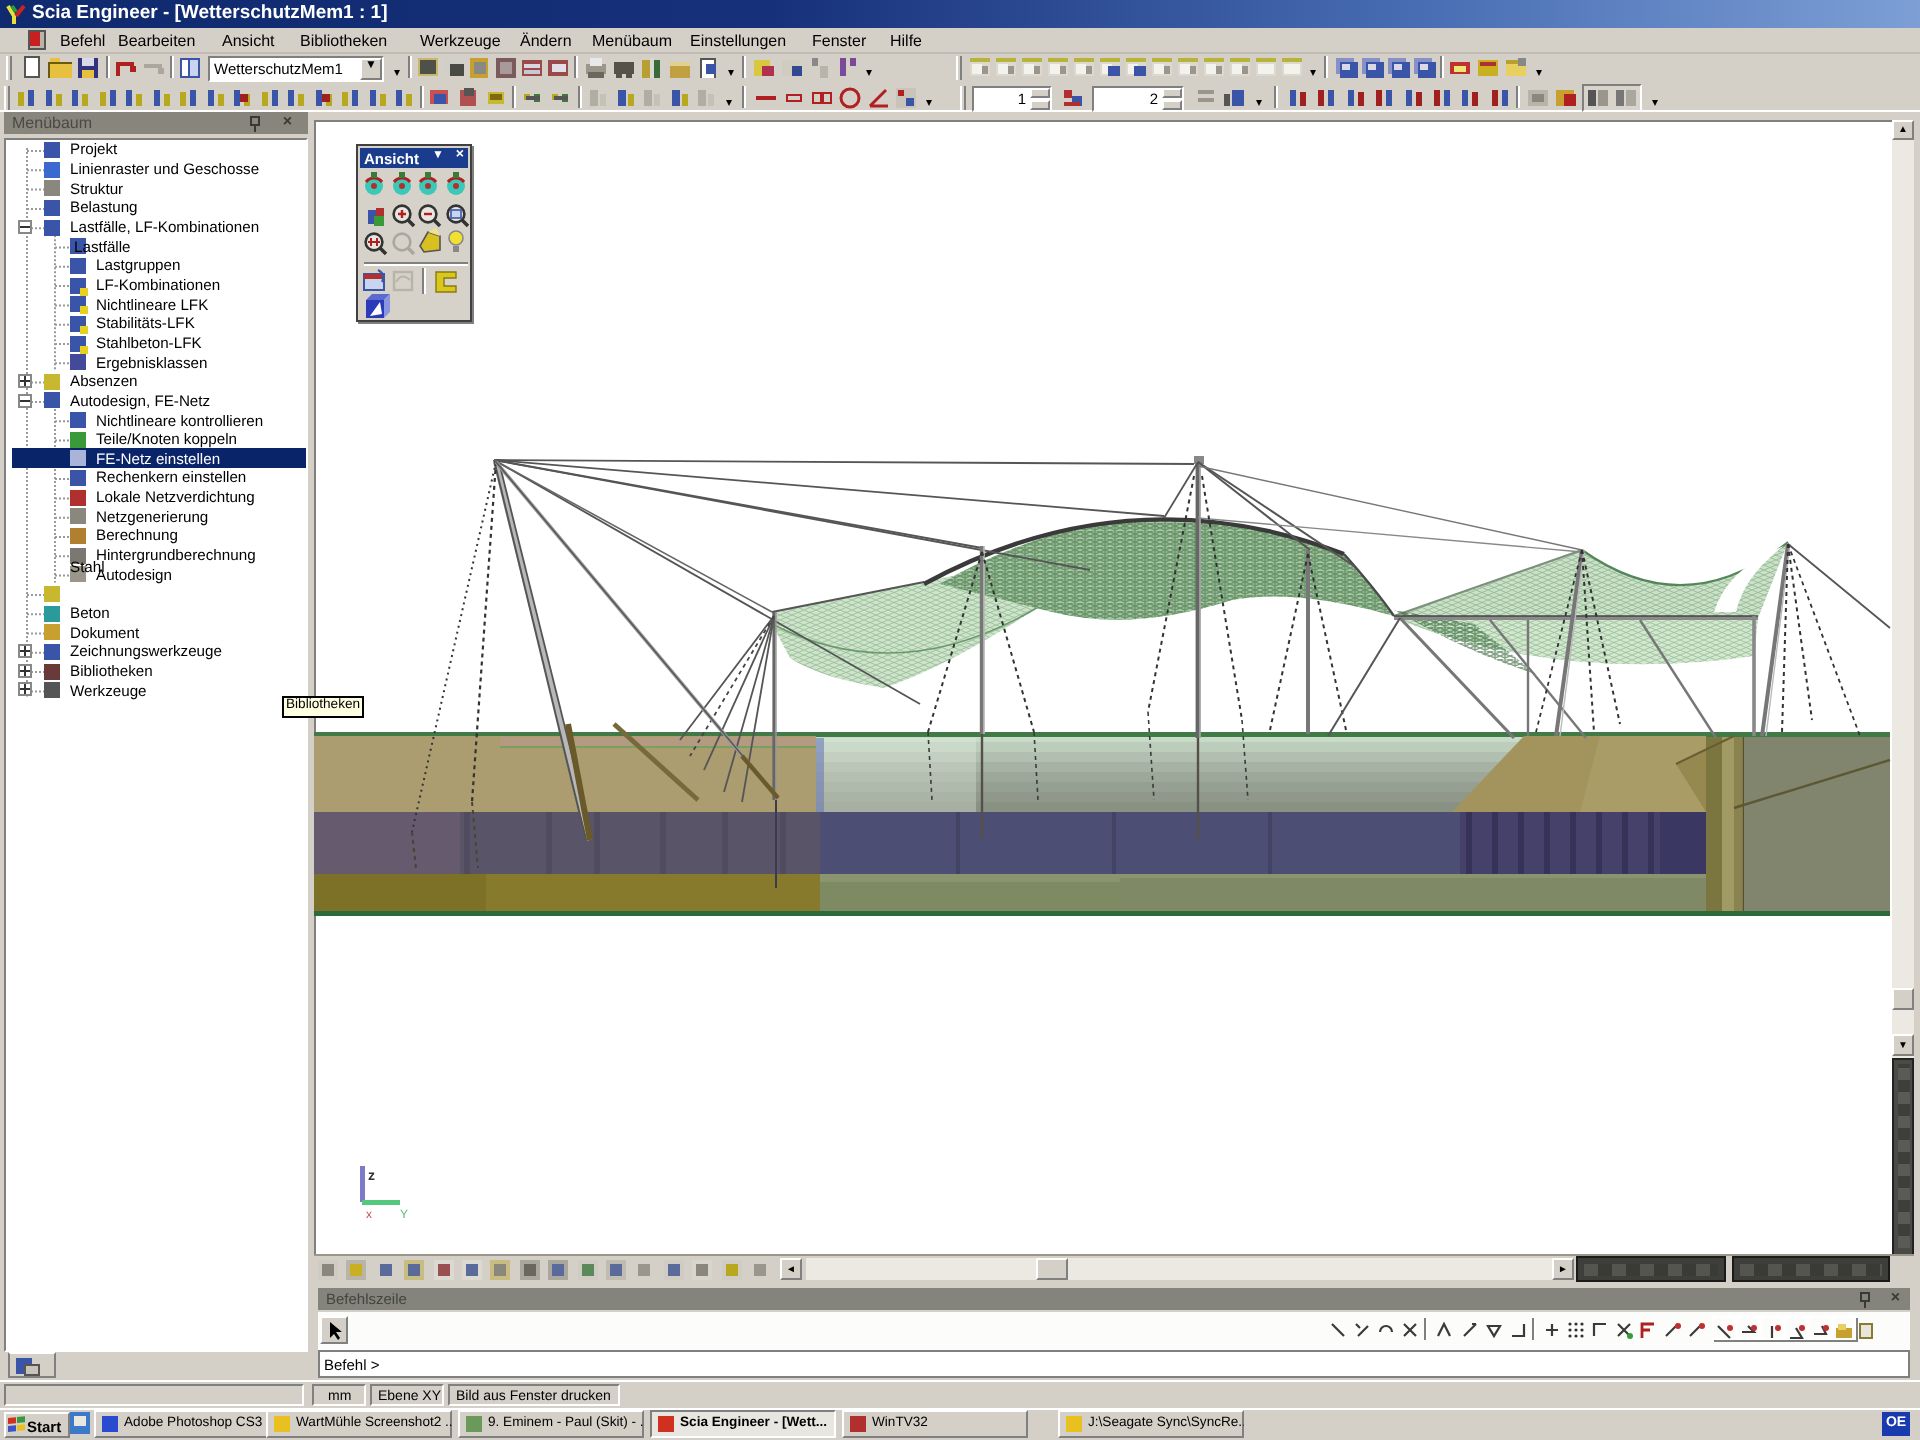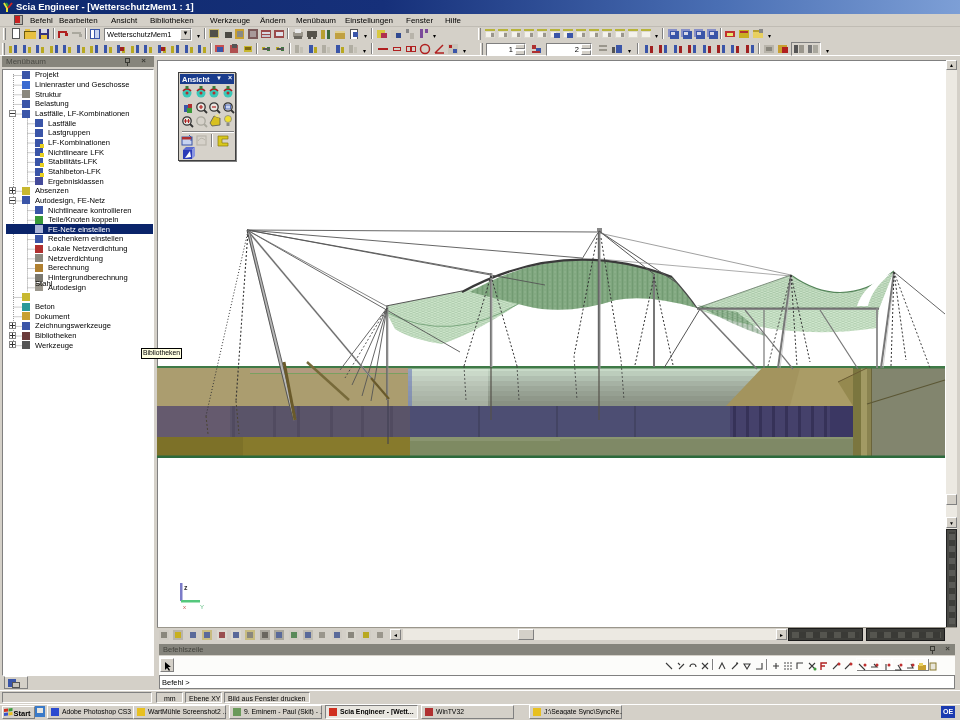--- a/index.html
+++ b/index.html
@@ -523,21 +523,21 @@
     <div class="ab" style="left:33px;top:11.050000000000006px;font-size:7.6px;color:#000;white-space:nowrap">Linienraster und Geschosse</div>
     <div class="ab" style="left:20px;top:21.299999999999997px;width:8px;height:8px;background:#8a887e"></div>
     <div class="ab" style="left:33px;top:20.699999999999996px;font-size:7.6px;color:#000;white-space:nowrap">Struktur</div>
     <div class="ab" style="left:20px;top:30.950000000000003px;width:8px;height:8px;background:#3a55a8"></div>
     <div class="ab" style="left:33px;top:30.35px;font-size:7.6px;color:#000;white-space:nowrap">Belastung</div>
     <div class="ab" style="left:7px;top:40.8px;width:7px;height:7px;background:#fff;border:1px solid #888"></div>
     <div class="ab" style="left:8px;top:43.8px;width:5px;height:1px;background:#333"></div>
     <div class="ab" style="left:20px;top:40.599999999999994px;width:8px;height:8px;background:#3a55a8"></div>
     <div class="ab" style="left:33px;top:39.99999999999999px;font-size:7.6px;color:#000;white-space:nowrap">Lastfälle, LF-Kombinationen</div>
     <div class="ab" style="left:33px;top:50.25px;width:8px;height:8px;background:#3a55a8"></div>
-    <div class="ab" style="left:46px;top:49.65px;font-size:7.6px;color:#000;white-space:nowrap">Lastfälle</div>
+    <div class="ab" style="left:35px;top:49.65px;font-size:7.6px;color:#000;white-space:nowrap">Lastfälle</div>
     <div class="ab" style="left:33px;top:59.900000000000006px;width:8px;height:8px;background:#3a55a8"></div>
     <div class="ab" style="left:46px;top:59.300000000000004px;font-size:7.6px;color:#000;white-space:nowrap">Lastgruppen</div>
     <div class="ab" style="left:33px;top:69.55000000000001px;width:8px;height:8px;background:#3a55a8"></div>
     <div class="ab" style="left:38px;top:74.55000000000001px;width:4px;height:4px;background:#e8d020"></div>
     <div class="ab" style="left:46px;top:68.95000000000002px;font-size:7.6px;color:#000;white-space:nowrap">LF-Kombinationen</div>
     <div class="ab" style="left:33px;top:79.19999999999999px;width:8px;height:8px;background:#3a55a8"></div>
     <div class="ab" style="left:38px;top:84.19999999999999px;width:4px;height:4px;background:#e8d020"></div>
     <div class="ab" style="left:46px;top:78.6px;font-size:7.6px;color:#000;white-space:nowrap">Nichtlineare LFK</div>
     <div class="ab" style="left:33px;top:88.85000000000002px;width:8px;height:8px;background:#3a55a8"></div>
     <div class="ab" style="left:38px;top:93.85000000000002px;width:4px;height:4px;background:#e8d020"></div>
@@ -561,21 +561,21 @@
     <div class="ab" style="left:33px;top:146.75px;width:8px;height:8px;background:#3a9a3a"></div>
     <div class="ab" style="left:46px;top:146.15px;font-size:7.6px;color:#000;white-space:nowrap">Teile/Knoten koppeln</div>
     <div class="ab" style="left:4px;top:155.20000000000002px;width:147px;height:9.6px;background:#0a246a"></div>
     <div class="ab" style="left:33px;top:156.4px;width:8px;height:8px;background:#aab4d8"></div>
     <div class="ab" style="left:46px;top:155.8px;font-size:7.6px;color:#fff;white-space:nowrap">FE-Netz einstellen</div>
     <div class="ab" style="left:33px;top:166.05px;width:8px;height:8px;background:#3a55a8"></div>
     <div class="ab" style="left:46px;top:165.45000000000002px;font-size:7.6px;color:#000;white-space:nowrap">Rechenkern einstellen</div>
     <div class="ab" style="left:33px;top:175.70000000000002px;width:8px;height:8px;background:#b03030"></div>
     <div class="ab" style="left:46px;top:175.10000000000002px;font-size:7.6px;color:#000;white-space:nowrap">Lokale Netzverdichtung</div>
     <div class="ab" style="left:33px;top:185.35px;width:8px;height:8px;background:#8a887e"></div>
-    <div class="ab" style="left:46px;top:184.75px;font-size:7.6px;color:#000;white-space:nowrap">Netzverdichtung</div>
+    <div class="ab" style="left:46px;top:184.75px;font-size:7.6px;color:#000;white-space:nowrap">Netzgenerierung</div>
     <div class="ab" style="left:33px;top:195.0px;width:8px;height:8px;background:#b08030"></div>
     <div class="ab" style="left:46px;top:194.4px;font-size:7.6px;color:#000;white-space:nowrap">Berechnung</div>
     <div class="ab" style="left:33px;top:204.64999999999998px;width:8px;height:8px;background:#7a7870"></div>
     <div class="ab" style="left:46px;top:204.04999999999998px;font-size:7.6px;color:#000;white-space:nowrap">Hintergrundberechnung</div>
     <div class="ab" style="left:33px;top:214.3px;width:8px;height:8px;background:#9a968c"></div>
     <div class="ab" style="left:46px;top:213.70000000000002px;font-size:7.6px;color:#000;white-space:nowrap">Autodesign</div>
     <div class="ab" style="left:20px;top:223.95000000000005px;width:8px;height:8px;background:#c8b830"></div>
     <div class="ab" style="left:33px;top:210px;font-size:7.6px;color:#000;white-space:nowrap">Stahl</div>
     <div class="ab" style="left:20px;top:233.60000000000002px;width:8px;height:8px;background:#2a9a9a"></div>
     <div class="ab" style="left:33px;top:233.00000000000003px;font-size:7.6px;color:#000;white-space:nowrap">Beton</div>

